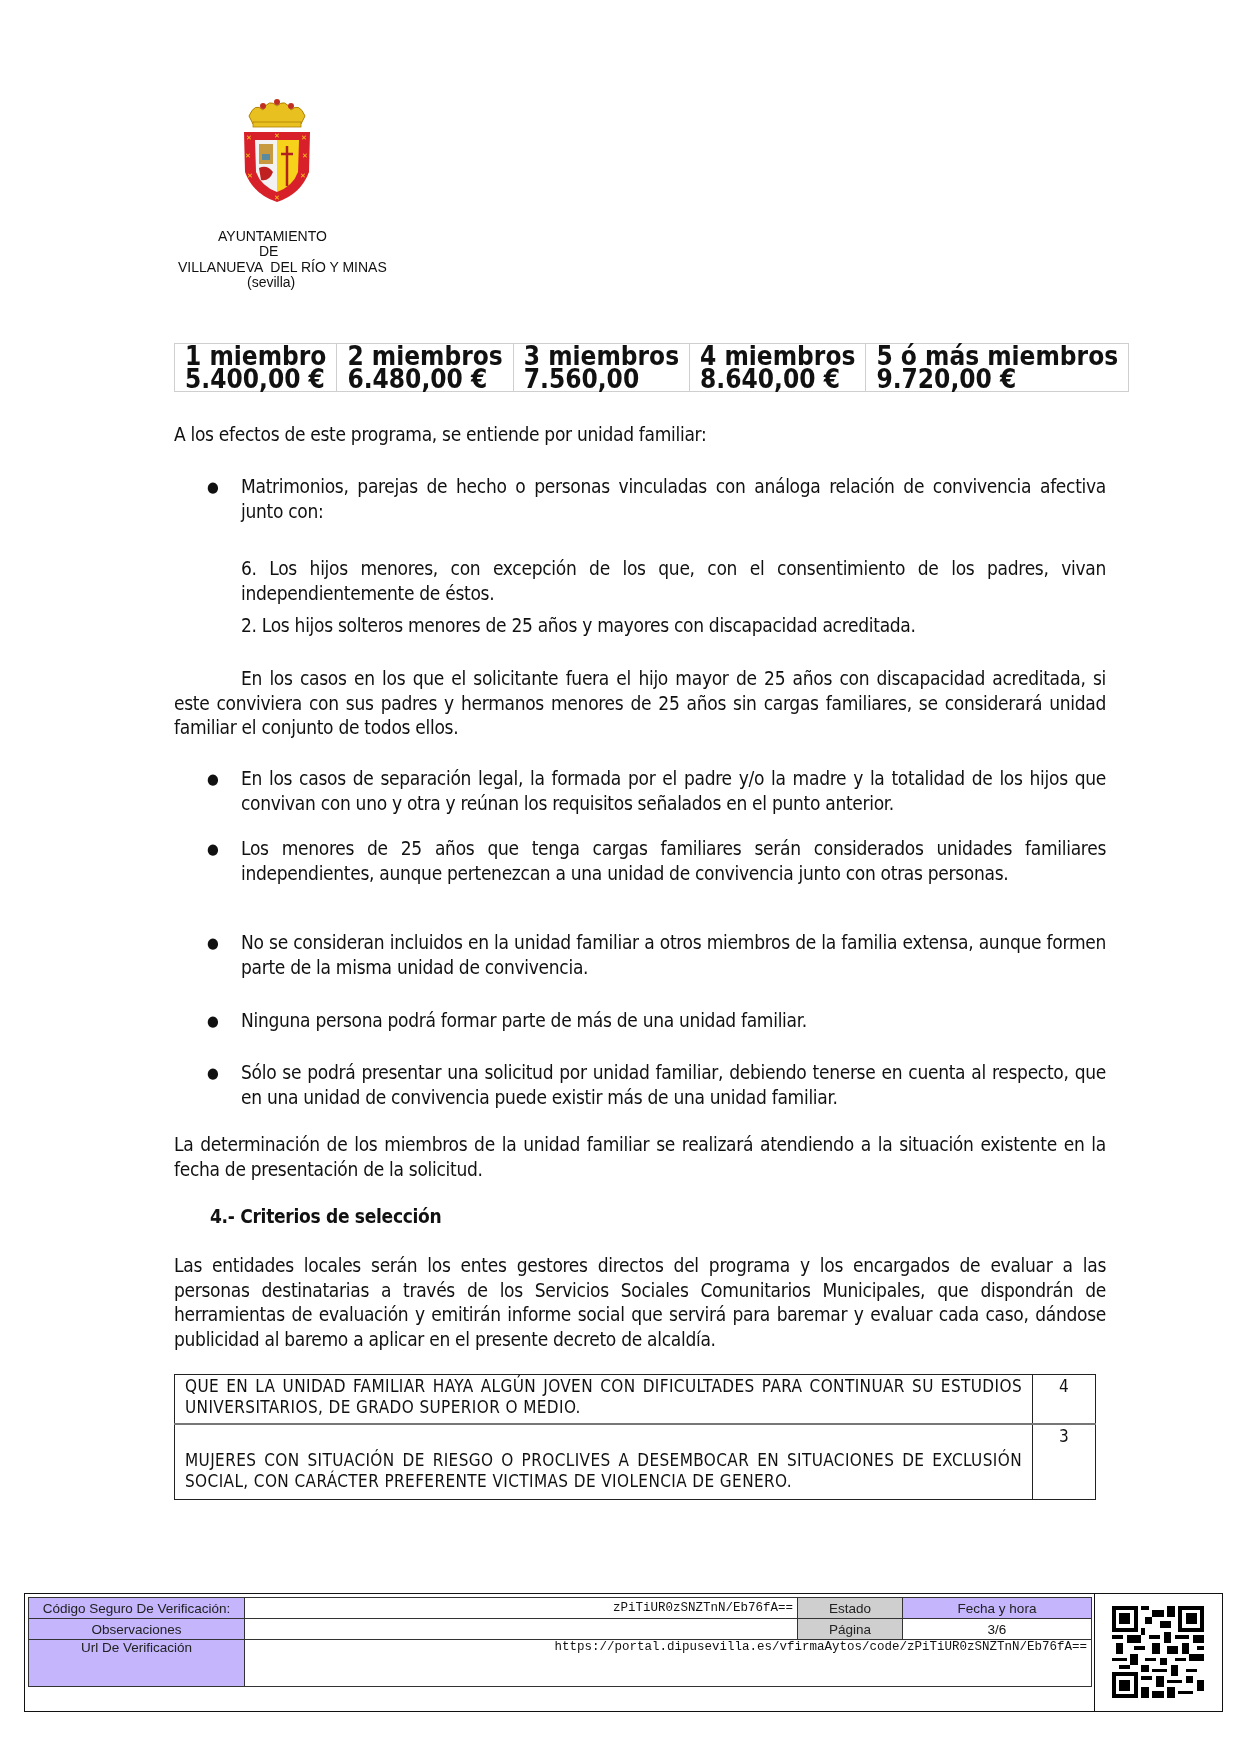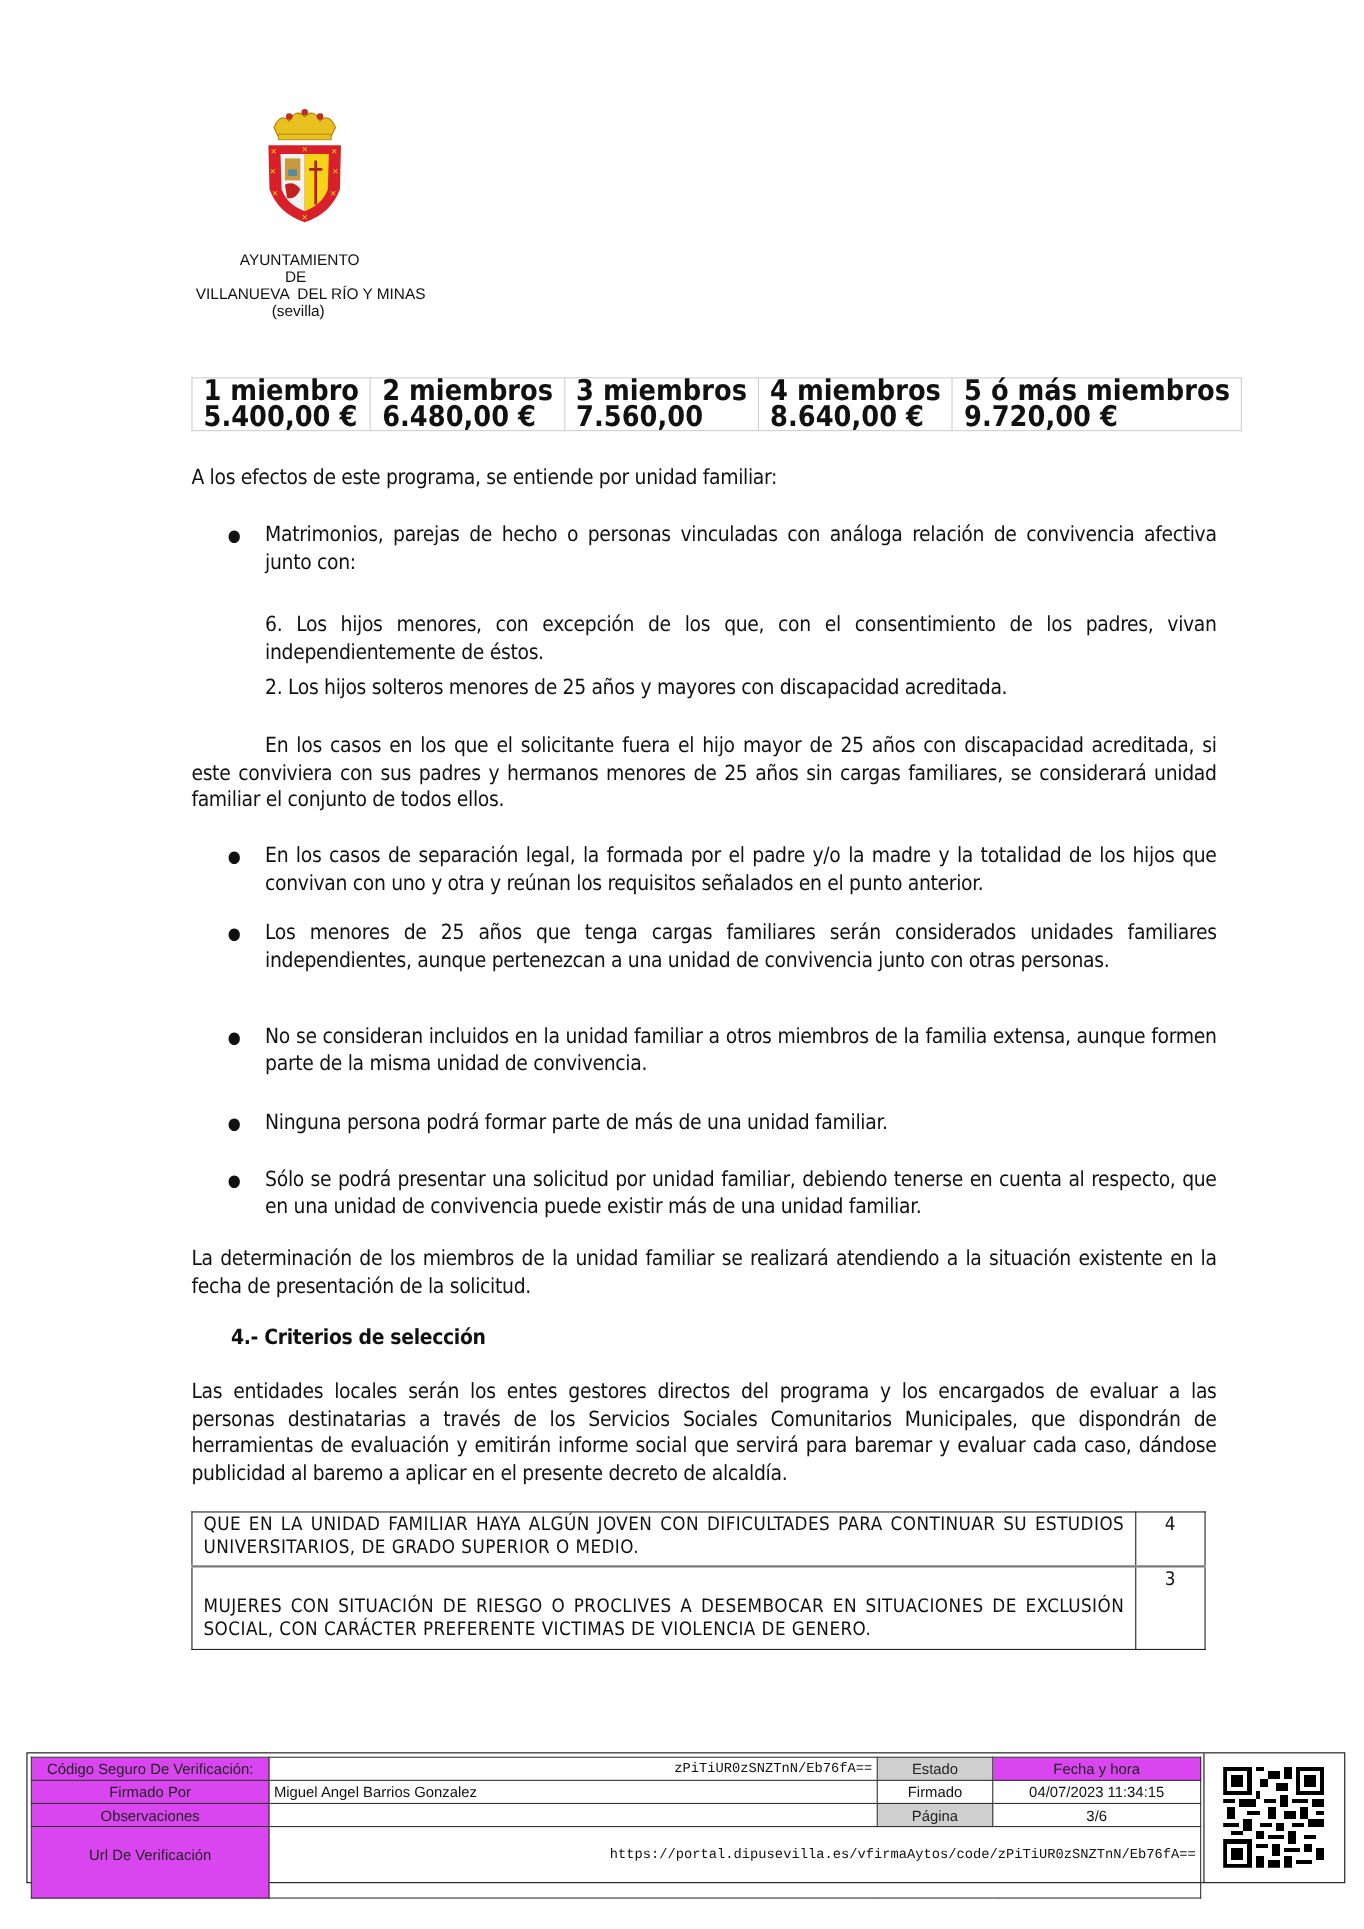--- a/index.html
+++ b/index.html
@@ -36,25 +36,25 @@
   table.crit td.score { width: 60px; text-align: center; padding-top: 1px; }
   table.crit tr.r1 td { height: 46px; border-bottom: 2.5px solid #777; }
   table.crit tr.r2 td { height: 72px; }
   table.crit tr.r2 td.desc { padding-top: 25px; height: 48px; }
 
   
   #sigbox { left: 24px; top: 1593px; width: 1197px; height: 117px; border: 1.5px solid #111; }
   table.sig { position: absolute; left: 28px; top: 1597px; width: 1064px; border-collapse: collapse;
               font-family: "Liberation Sans", sans-serif; font-size: 13.5px; }
   table.sig td { border: 1.5px solid #333; height: 20px; padding: 0 4px; white-space: nowrap; }
-  table.sig td.lbl { background: #d946ef; text-align: center; width: 207px; color: #222; margin-left: 32px; }
+  table.sig td.lbl { background: #c4b5fd; text-align: center; width: 207px; color: #222; margin-left: 32px; }
   table.sig td.lbl2 { background: #cfcfcf; text-align: center; width: 96px; color: #222; }
   table.sig td.mono { font-family: "Liberation Mono", monospace; font-size: 12.5px; text-align: right; }
   table.sig td.c { text-align: center; }
-  table.sig tr.last td { height: 46px; vertical-align: top; padding-top: 18px; }
+  table.sig tr.last td { height: 46px; vertical-align: top; padding-top: 0; }
   #qrcell { left: 1094px; top: 1594px; width: 127px; height: 117px; border-left: 1.5px solid #111; }
   #qr { left: 1112px; top: 1606px; width: 92px; height: 92px; }
 </style>
 </head>
 <body>
 
 <svg id="crest" class="abs" viewBox="0 0 72 110">
 
   <path d="M8 22 Q14 8 22 16 Q28 4 36 12 Q44 4 50 16 Q58 8 64 22 L60 30 L12 30 Z" fill="#e8c020" stroke="#b08000" stroke-width="1"></path>
   <circle cx="22" cy="12" r="3" fill="#c03020"></circle>
@@ -158,26 +158,20 @@
   </table>
 
 <div id="sigbox" class="abs"></div>
 <table class="sig">
   <tbody>
       <tr>
     <td class="lbl">Código Seguro De Verificación:</td>
     <td class="mono">zPiTiUR0zSNZTnN/Eb76fA==</td>
     <td class="lbl2">Estado</td>
     <td class="lbl" style="width:180px">Fecha y hora</td>
-  </tr>
-  <tr>
-    <td class="lbl">Firmado Por</td>
-    <td>Miguel Angel Barrios Gonzalez</td>
-    <td class="c">Firmado</td>
-    <td class="c">04/07/2023 11:34:15</td>
   </tr>
   <tr>
     <td class="lbl">Observaciones</td>
     <td></td>
     <td class="lbl2">Página</td>
     <td class="c">3/6</td>
   </tr>
   <tr class="last">
     <td class="lbl">Url De Verificación</td>
     <td class="mono" colspan="3">https://portal.dipusevilla.es/vfirmaAytos/code/zPiTiUR0zSNZTnN/Eb76fA==</td>

